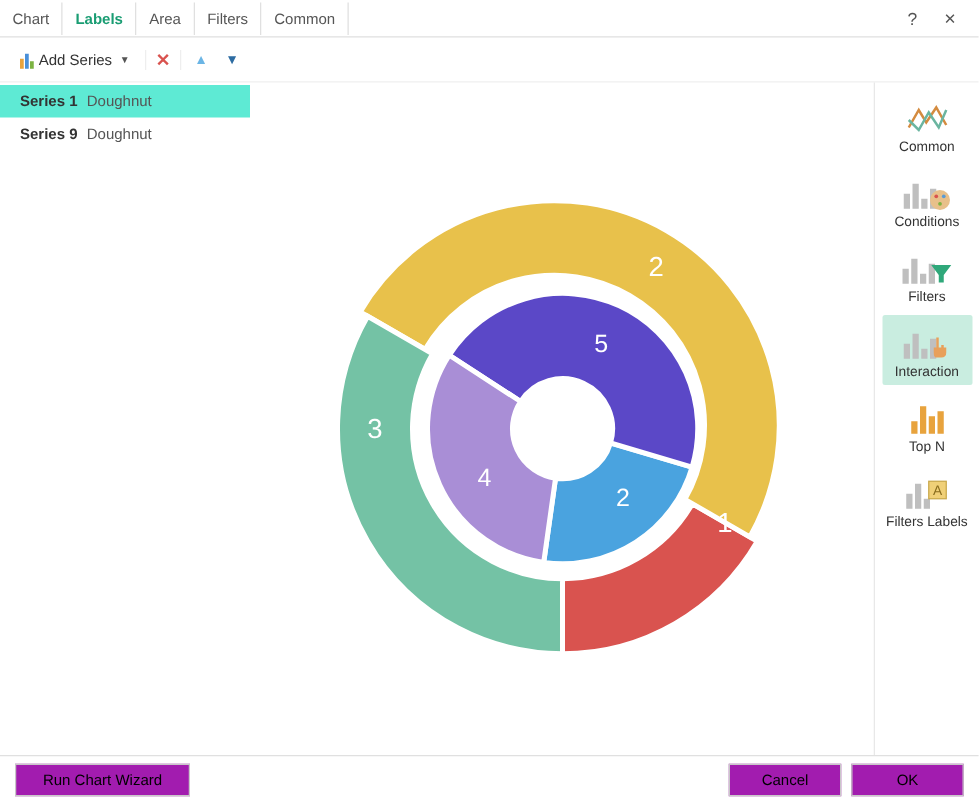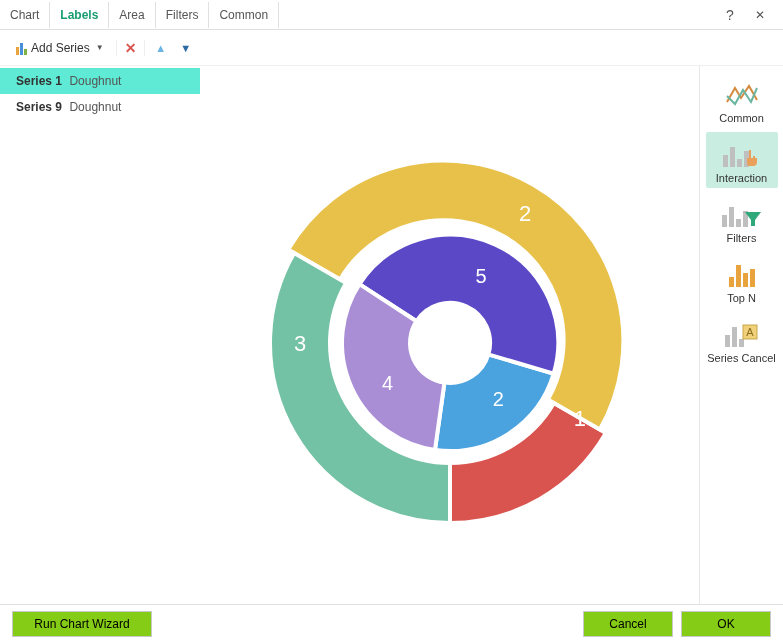--- a/index.html
+++ b/index.html
@@ -137,21 +137,21 @@
   bottom: 0; left: 0; right: 0;
   height: 38px;
   border-top: 1px solid #e0e0e0;
   display: flex;
   align-items: center;
   padding: 0 12px;
   gap: 8px;
 }
 .btn {
   border: 1px solid #c8c8c8;
-  background: #84cc16;
+  background: #a21caf;
   padding: 5px 0;
   font-size: 12px;
   cursor: pointer;
   min-width: 90px;
   text-align: center;
 }
 .btn.wizard { min-width: 140px; }
 .footer .spacer { flex: 1; }
 
 
@@ -231,48 +231,65 @@
   <div class="side-panel">
     <div class="side-item">
       <div class="icon-wrap">
         <svg width="34" height="26">
             <polyline points="2,20 10,6 16,16 24,4 32,18" fill="none" stroke="#d48b3f" stroke-width="2"></polyline>
             <polyline points="2,14 10,22 18,8 26,20 32,6" fill="none" stroke="#6bb5a0" stroke-width="2"></polyline>
           </svg>
       </div>
       <div class="lbl">Common</div>
     </div>
-    <div class="side-item active">
+    <div class="side-item">
       <div class="icon-wrap">
         <span class="bars">
             <i style="height:12px"></i>
             <i style="height:20px"></i>
             <i style="height:8px"></i>
             <i style="height:16px"></i>
           </span>
-        <svg width="18" height="20" style="margin-left:-6px;margin-top:6px">
-            <path d="M6 2 L8 2 L8 10 L10 10 L10 8 L12 8 L12 10 L14 10 L14 14 Q14 18 10 18 L6 18 Q4 18 4 14 L4 10 L6 10 Z" fill="#e8a05a"></path>
-          </svg>
-      </div>
-      <div class="lbl">Interaction</div>
+        <svg width="18" height="18" style="margin-left:-6px;margin-top:10px">
+            <circle cx="9" cy="9" r="8" fill="#e8c08a"></circle>
+            <circle cx="6" cy="6" r="1.5" fill="#d9534f"></circle>
+            <circle cx="12" cy="6" r="1.5" fill="#5b9bd5"></circle>
+            <circle cx="9" cy="12" r="1.5" fill="#7cb342"></circle>
+          </svg>
+      </div>
+      <div class="lbl">Conditions</div>
     </div>
     <div class="side-item">
       <div class="icon-wrap">
         <span class="bars">
             <i style="height:12px"></i>
             <i style="height:20px"></i>
             <i style="height:8px"></i>
             <i style="height:16px"></i>
           </span>
         <svg width="18" height="18" style="margin-left:-4px;margin-top:8px">
             <path d="M1 2 L17 2 L11 10 L11 16 L7 16 L7 10 Z" fill="#2fa87a"></path>
           </svg>
       </div>
       <div class="lbl">Filters</div>
     </div>
+    <div class="side-item active">
+      <div class="icon-wrap">
+        <span class="bars">
+            <i style="height:12px"></i>
+            <i style="height:20px"></i>
+            <i style="height:8px"></i>
+            <i style="height:16px"></i>
+          </span>
+        <svg width="18" height="20" style="margin-left:-6px;margin-top:6px">
+            <path d="M6 2 L8 2 L8 10 L10 10 L10 8 L12 8 L12 10 L14 10 L14 14 Q14 18 10 18 L6 18 Q4 18 4 14 L4 10 L6 10 Z" fill="#e8a05a"></path>
+          </svg>
+      </div>
+      <div class="lbl">Interaction</div>
+    </div>
     <div class="side-item">
       <div class="icon-wrap">
         <span class="bars">
             <i style="height:10px;background:#e8a33d"></i>
             <i style="height:22px;background:#e8a33d"></i>
             <i style="height:14px;background:#e8a33d"></i>
             <i style="height:18px;background:#e8a33d"></i>
           </span>
       </div>
       <div class="lbl">Top N</div>
@@ -282,21 +299,21 @@
         <span class="bars">
             <i style="height:12px"></i>
             <i style="height:20px"></i>
             <i style="height:8px"></i>
           </span>
         <svg width="16" height="16" style="margin-left:-2px;margin-top:-6px">
             <rect x="1" y="1" width="14" height="14" fill="#f0d078" stroke="#c9a84a"></rect>
             <text x="8" y="12" font-size="11" text-anchor="middle" fill="#8a6d1f">A</text>
           </svg>
       </div>
-      <div class="lbl">Series Cancel</div>
+      <div class="lbl">Filters Labels</div>
     </div>
   </div>
 </div>
 
 <div class="footer">
   <button class="btn wizard">Run Chart Wizard</button>
   <div class="spacer"></div>
   <button class="btn">Cancel</button>
   <button class="btn">OK</button>
 </div>

